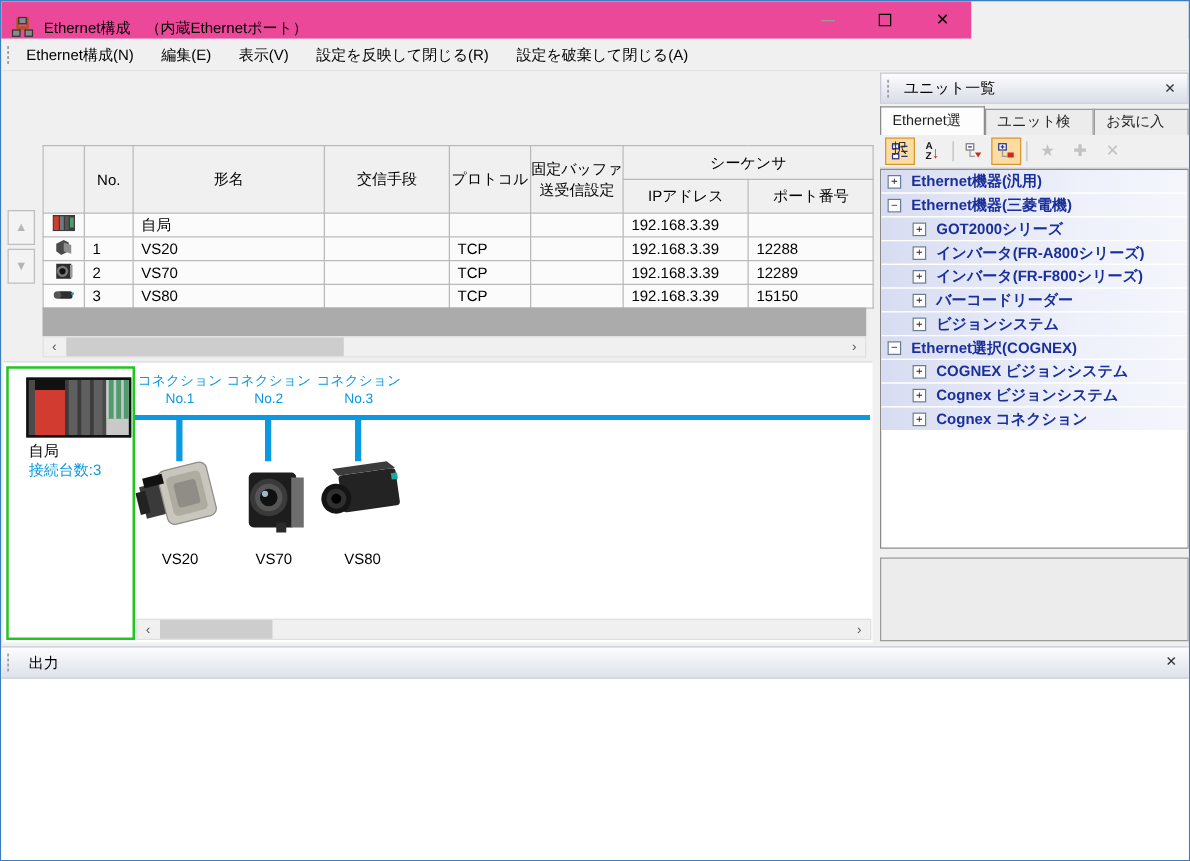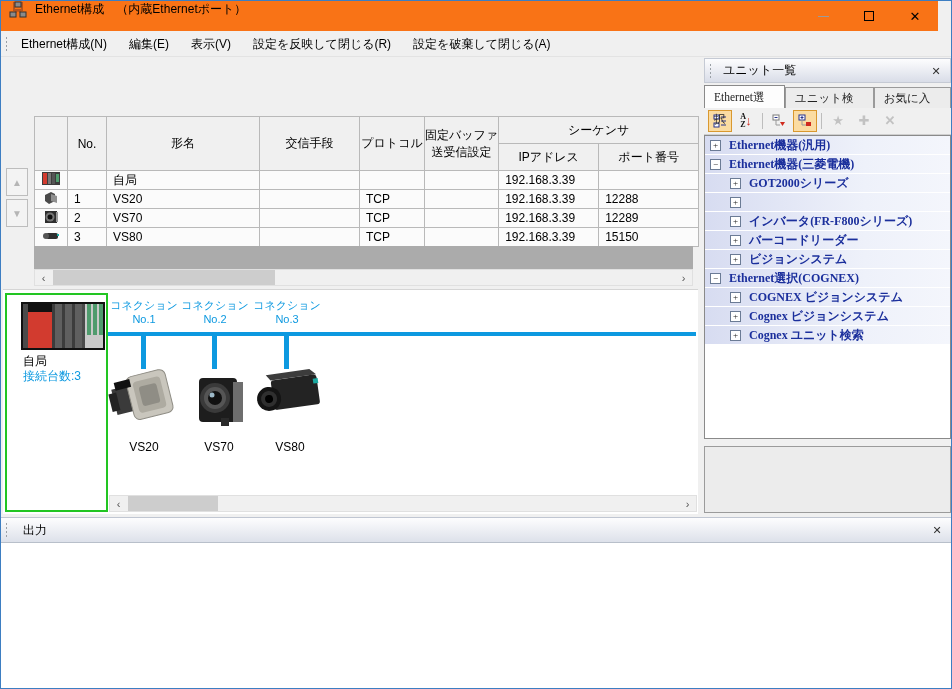--- a/index.html
+++ b/index.html
@@ -2,21 +2,21 @@
 <html><head>
 <meta charset="utf-8">
 <style>
   * { margin:0; padding:0; box-sizing:border-box; }
   html,body { width:952px; height:689px; }
   body { font-family:"Liberation Sans","DejaVu Sans",sans-serif; font-size:12px; color:#000; }
   #window { position:relative; width:952px; height:689px; background:#f0f0f0;
             border:1px solid #3d7ec2; overflow:hidden; }
 
   
-  .titlebar { position:absolute; left:0; top:0; width:937px; height:30px; background:#f97316; display:flex; align-items:flex-start; }
+  .titlebar { position:absolute; left:0; top:0; width:776px; height:30px; background:#ec4899; display:flex; align-items:flex-end; }
   .title-icon { margin-left:8px; width:18px; height:18px; }
   .title-text { margin-left:8px; font-size:12px; }
   .win-btns { position:absolute; right:0; top:0; height:30px; display:flex; }
   .win-btn { width:46px; height:30px; display:flex; align-items:center; justify-content:center; }
   .min-glyph { width:11px; border-top:1px solid #9b9b9b; }
   .max-glyph { width:10px; height:10px; border:1px solid #000; }
   .close-glyph { font-size:13px; color:#000; }
 
   
   .menubar { position:absolute; left:0; top:30px; width:950px; height:26px; background:#f0f0f0;
@@ -72,21 +72,21 @@
   .host-sub   { position:absolute; left:16px; top:73px; font-size:12px; color:#0d99e0; }
 
   .bus { position:absolute; left:105px; top:42px; width:588px; height:4px; background:#0d99e0; }
   .drop { position:absolute; top:46px; width:5px; height:33px; background:#0d99e0; }
   .conn-label { position:absolute; top:8px; width:84px; text-align:center; color:#0d99e0;
                 font-size:11px; line-height:14px; }
   .cam { position:absolute; }
   .dev-label { position:absolute; top:150px; text-align:center; font-size:12px; }
 
   
-  .rightpanel { position:absolute; left:703px; top:1px; width:247px; height:458px;font-family:Liberation Serif, serif; }
+  .rightpanel { position:absolute; left:703px; top:1px; width:247px; height:458px; }
   .pane-hdr { position:relative; height:25px; background:linear-gradient(#fdfdfe,#d9dde8);
               border:1px solid #c5cad4; display:flex; align-items:center; }
   .pane-hdr .ttl { margin-left:10px; }
   .pane-close { position:absolute; right:6px; top:4px; width:16px; height:16px; text-align:center;
                 line-height:16px; font-size:11px; color:#333; }
   .tabs { position:absolute; left:0; top:27px; width:247px; height:23px; display:flex; align-items:flex-end; }
   .tab { height:21px; line-height:20px; padding:0 9px; font-size:11.5px; border:1px solid #9a9a9a;
          border-bottom:none; background:#ececec; color:#222; }
   .tab.active { background:#fdfdfd; height:23px; line-height:22px; font-weight:normal;
                 border-color:#8a8a8a; position:relative; z-index:2; }
@@ -418,20 +418,21 @@
         <div class="trow l0">
           <span class="exp">−</span>
           <span class="lbl">Ethernet機器(三菱電機)</span>
         </div>
         <div class="trow l1">
           <span class="exp">+</span>
           <span class="lbl">GOT2000シリーズ</span>
         </div>
         <div class="trow l1">
           <span class="exp">+</span>
+          <span class="lbl">インバータ(FR-A800シリーズ)</span>
         </div>
         <div class="trow l1">
           <span class="exp">+</span>
           <span class="lbl">インバータ(FR-F800シリーズ)</span>
         </div>
         <div class="trow l1">
           <span class="exp">+</span>
           <span class="lbl">バーコードリーダー</span>
         </div>
         <div class="trow l1">
@@ -445,21 +446,21 @@
         <div class="trow l1">
           <span class="exp">+</span>
           <span class="lbl">COGNEX ビジョンシステム</span>
         </div>
         <div class="trow l1">
           <span class="exp">+</span>
           <span class="lbl">Cognex ビジョンシステム</span>
         </div>
         <div class="trow l1">
           <span class="exp">+</span>
-          <span class="lbl">Cognex ユニット検索</span>
+          <span class="lbl">Cognex コネクション</span>
         </div>
       </div>
 
       <div class="descbox"></div>
     </div>
 
   </div>
 
   <div class="output">
     <div class="output-hdr">

